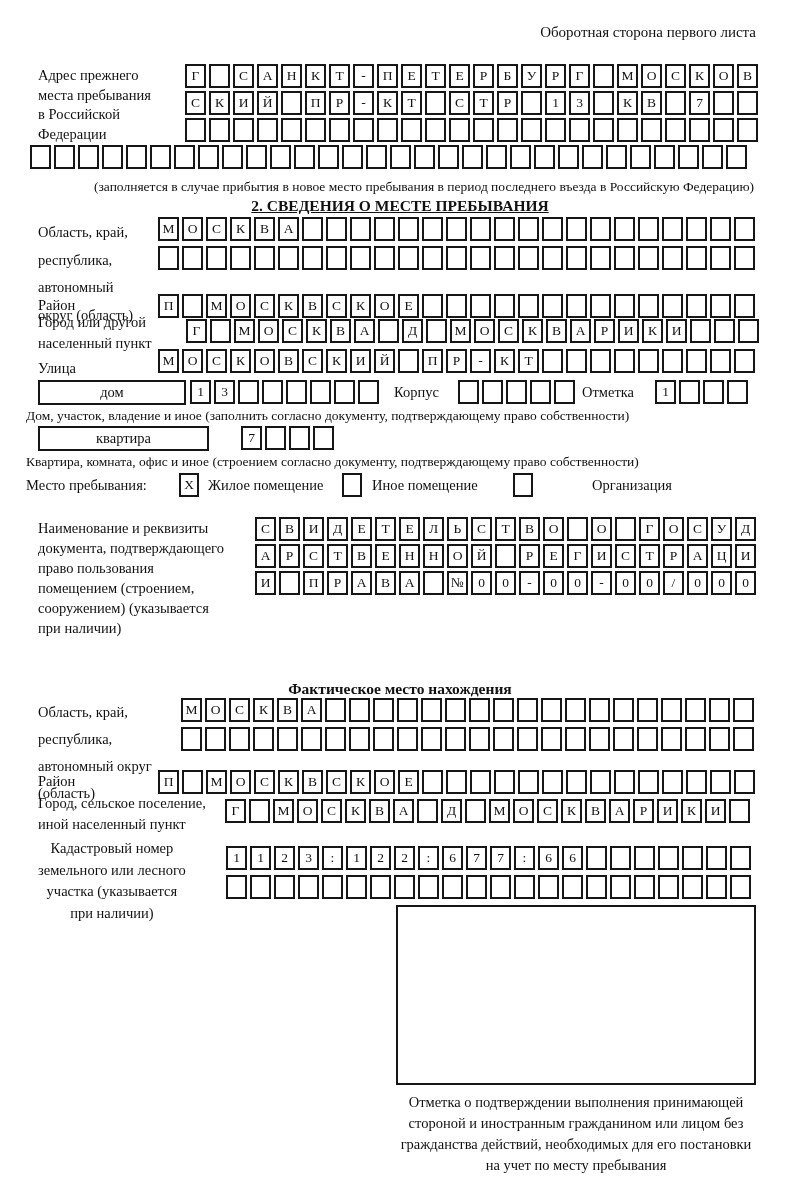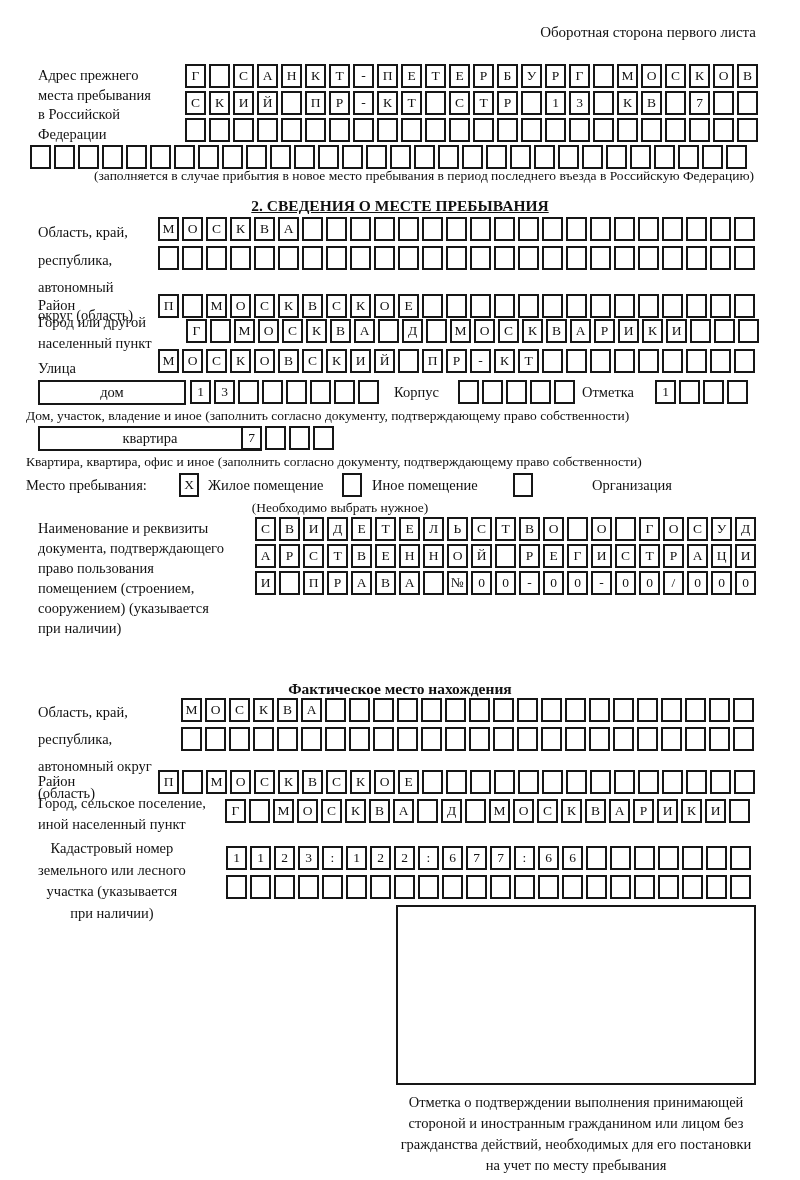--- a/index.html
+++ b/index.html
@@ -133,21 +133,21 @@
       <span class="cell"></span>
       <span class="cell"></span>
       <span class="cell"></span>
       <span class="cell"></span>
       <span class="cell"></span>
       <span class="cell"></span>
       <span class="cell"></span>
       <span class="cell"></span>
       <span class="cell"></span>
     </div>
-  <div class="note center" style="top:168px;padding-left:48px;">(заполняется в случае прибытия в новое место пребывания в период последнего въезда в Российскую Федерацию)</div>
+  <div class="note center" style="top:179px;padding-left:48px;">(заполняется в случае прибытия в новое место пребывания в период последнего въезда в Российскую Федерацию)</div>
 
   <div class="h" style="top:197px;text-decoration:underline;">2. СВЕДЕНИЯ О МЕСТЕ ПРЕБЫВАНИЯ</div>
 
   <div class="lbl" style="left:38px;top:219px;line-height:27.5px;">Область, край,
 республика,
 автономный
 округ (область)</div>
   <div class="cells" style="left:158px;top:217px;">
       <span class="cell">М</span>
       <span class="cell">О</span>
@@ -311,37 +311,36 @@
     </div>
   <div class="inline-lbl" style="left:582px;top:384px;">Отметка</div>
   <div class="cells" style="left:655px;top:380px;">
       <span class="cell">1</span>
       <span class="cell"></span>
       <span class="cell"></span>
       <span class="cell"></span>
     </div>
   <div class="note" style="left:26px;top:408px;">Дом, участок, владение и иное (заполнить согласно документу, подтверждающему право собственности)</div>
 
-  <div class="box" style="left:38px;top:426px;width:224px;">квартира</div>
+  <div class="box" style="left:38px;top:426px;width:171px;">квартира</div>
   <div class="cells" style="left:241px;top:426px;">
       <span class="cell">7</span>
       <span class="cell"></span>
       <span class="cell"></span>
       <span class="cell"></span>
     </div>
-  <div class="note" style="left:26px;top:454px;">Квартира, квартира, офис и иное (заполнить согласно документу, подтверждающему право собственности)</div>
+  <div class="note" style="left:26px;top:454px;">Квартира, комната, офис и иное (строением согласно документу, подтверждающему право собственности)</div>
 
   <div class="inline-lbl" style="left:26px;top:477px;">Место пребывания:</div>
   <div class="chk" style="left:179px;top:473px;">X</div>
   <div class="inline-lbl" style="left:208px;top:477px;">Жилое помещение</div>
   <div class="chk" style="left:342px;top:473px;"></div>
   <div class="inline-lbl" style="left:372px;top:477px;">Иное помещение</div>
   <div class="chk" style="left:513px;top:473px;"></div>
   <div class="inline-lbl" style="left:556px;top:477px;margin-left:36px;">Организация</div>
-  <div class="note" style="left:190px;top:500px;width:300px;text-align:center;">(Необходимо выбрать нужное)</div>
 
   <div class="lbl" style="left:38px;top:518px;line-height:20px;">Наименование и реквизиты
 документа, подтверждающего
 право пользования
 помещением (строением,
 сооружением) (указывается
 при наличии)</div>
   <div class="cells" style="left:255px;top:517px;">
       <span class="cell">С</span>
       <span class="cell">В</span>

